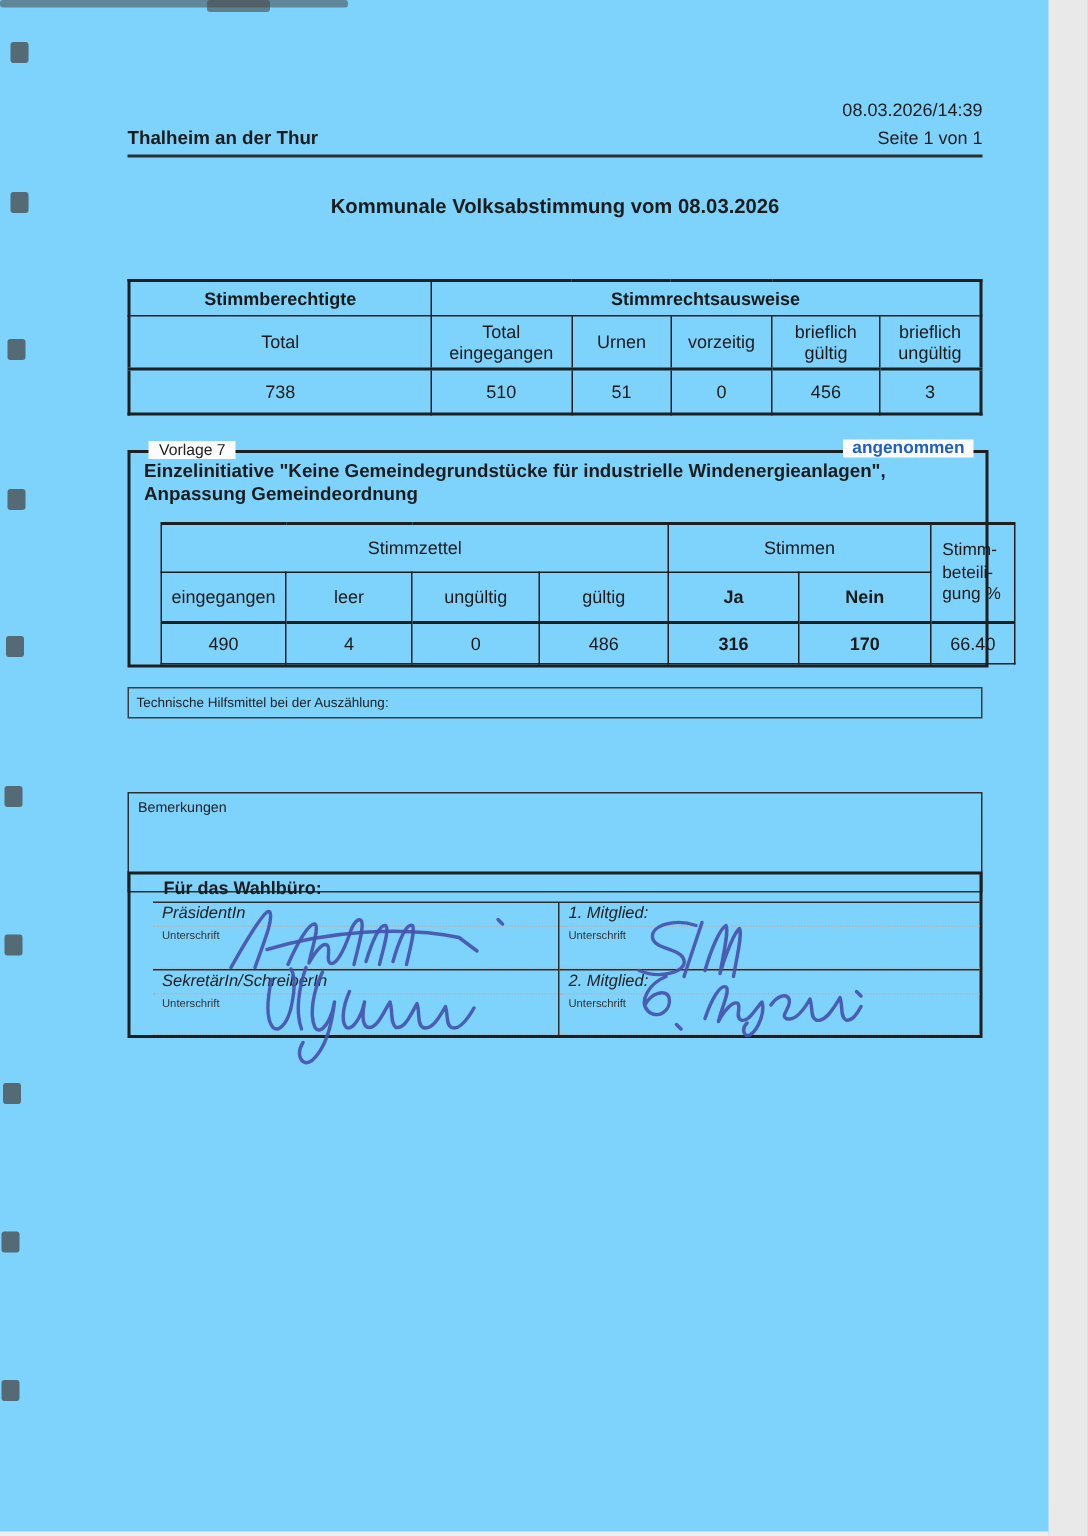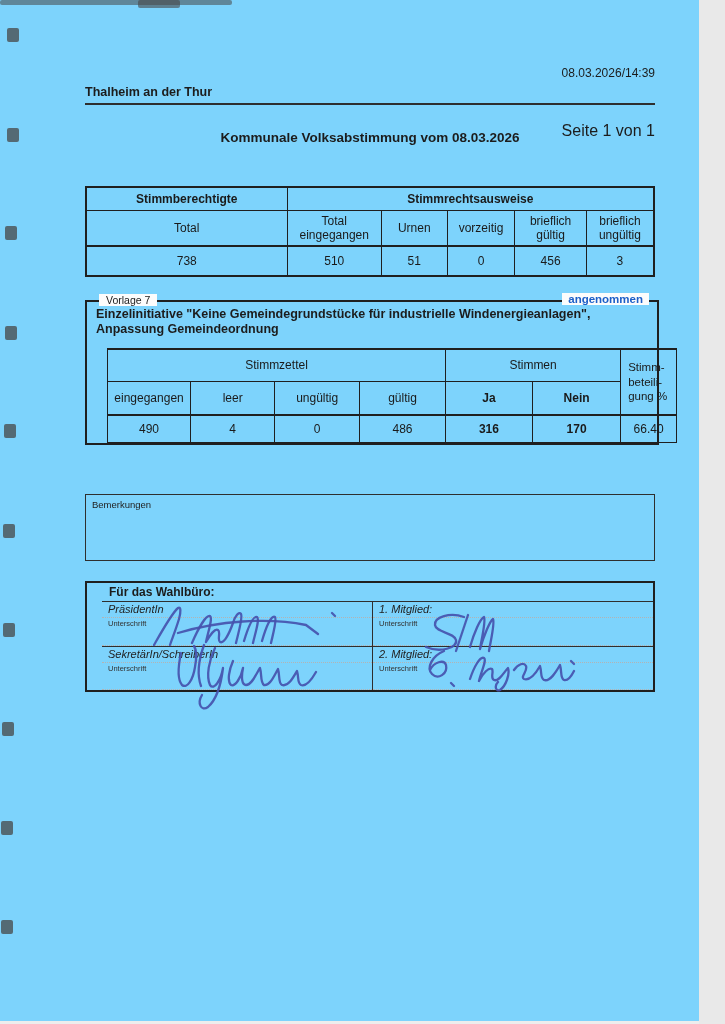--- a/index.html
+++ b/index.html
@@ -8,21 +8,21 @@
   .content{position:absolute;left:85px;top:0;width:570px;height:1024px;}
 
   
   .artifact{position:absolute;background:#474747;opacity:.75;border-radius:2px;}
   .bottom-fade{position:absolute;left:0;bottom:0;width:725px;height:3px;background:#ededed;}
 
   
   .dateline{position:absolute;top:66px;right:0;font-size:12px;}
   .muni-row{position:absolute;top:85px;left:0;width:100%;}
   .muni{position:absolute;left:0;top:0;font-size:12.5px;font-weight:bold;}
-  .pageinfo{position:absolute;right:0;top:0;font-size:16px;margin-top:37px;}
+  .pageinfo{position:absolute;right:0;top:0;font-size:12px;}
   .header-rule{position:absolute;top:103px;left:0;width:100%;height:2px;background:#2e2e2e;}
 
   .doc-title{position:absolute;top:130px;left:0;width:100%;text-align:center;
              font-size:13.5px;font-weight:bold;line-height:1.25;}
 
   
   table{border-collapse:collapse;width:100%;table-layout:fixed;font-size:12px;color:#1a1a1a;}
   .t1-wrap{position:absolute;top:186px;left:0;width:100%;}
   table td,table th{border:1px solid #1f1f1f;text-align:center;vertical-align:middle;
                     padding:1px 3px;font-weight:normal;line-height:1.18;}
@@ -45,21 +45,21 @@
   .t2 .h2 td{height:30px;}
   .t2 .vals td{height:24px;border-top-width:2px;}
   .t2 .bold{font-weight:bold;}
   .turnout-h{text-align:left;padding-left:7px;font-size:11.5px;vertical-align:middle;}
   .turnout-h span{display:block;line-height:1.25;}
 
   
   .thin-box{position:absolute;top:458px;left:0;width:100%;height:21px;border:1px solid #3c3c3c;
             box-sizing:border-box;}
   .thin-box span{display:block;padding:4px 5px 0 5px;font-size:9px;color:#222;}
-  .remarks-box{position:absolute;top:494px;left:0;width:100%;height:67px;border:1.5px solid #2e2e2e;
+  .remarks-box{position:absolute;top:528px;left:0;width:100%;height:67px;border:1.5px solid #2e2e2e;
                box-sizing:border-box;}
   .remarks-box span{display:block;padding:4px 6px 0 6px;font-size:9.5px;color:#222;}
 
   
   .sig-box{position:absolute;top:581px;left:0;width:100%;height:111px;border:2px solid #1f1f1f;
            box-sizing:border-box;padding-left:15px;}
   .sig-header{height:19px;border-bottom:1px solid #2e2e2e;font-size:12px;font-weight:bold;
               padding:2px 0 0 7px;box-sizing:border-box;}
   .sig-grid{display:flex;height:calc(100% - 19px);}
   .sig-col{width:49%;box-sizing:border-box;display:flex;flex-direction:column;}
@@ -183,20 +183,23 @@
           <td>0</td>
           <td>486</td>
           <td class="bold">316</td>
           <td class="bold">170</td>
           <td>66.40</td>
         </tr>
       </tbody>
         </table>
     </div>
 
+    <div class="thin-box">
+      <span>Technische Hilfsmittel bei der Auszählung:</span>
+    </div>
 
     <div class="remarks-box">
       <span>Bemerkungen</span>
     </div>
 
     <div class="sig-box">
       <div class="sig-header">Für das Wahlbüro:</div>
       <div class="sig-grid">
         <div class="sig-col">
           <div class="sig-block">

